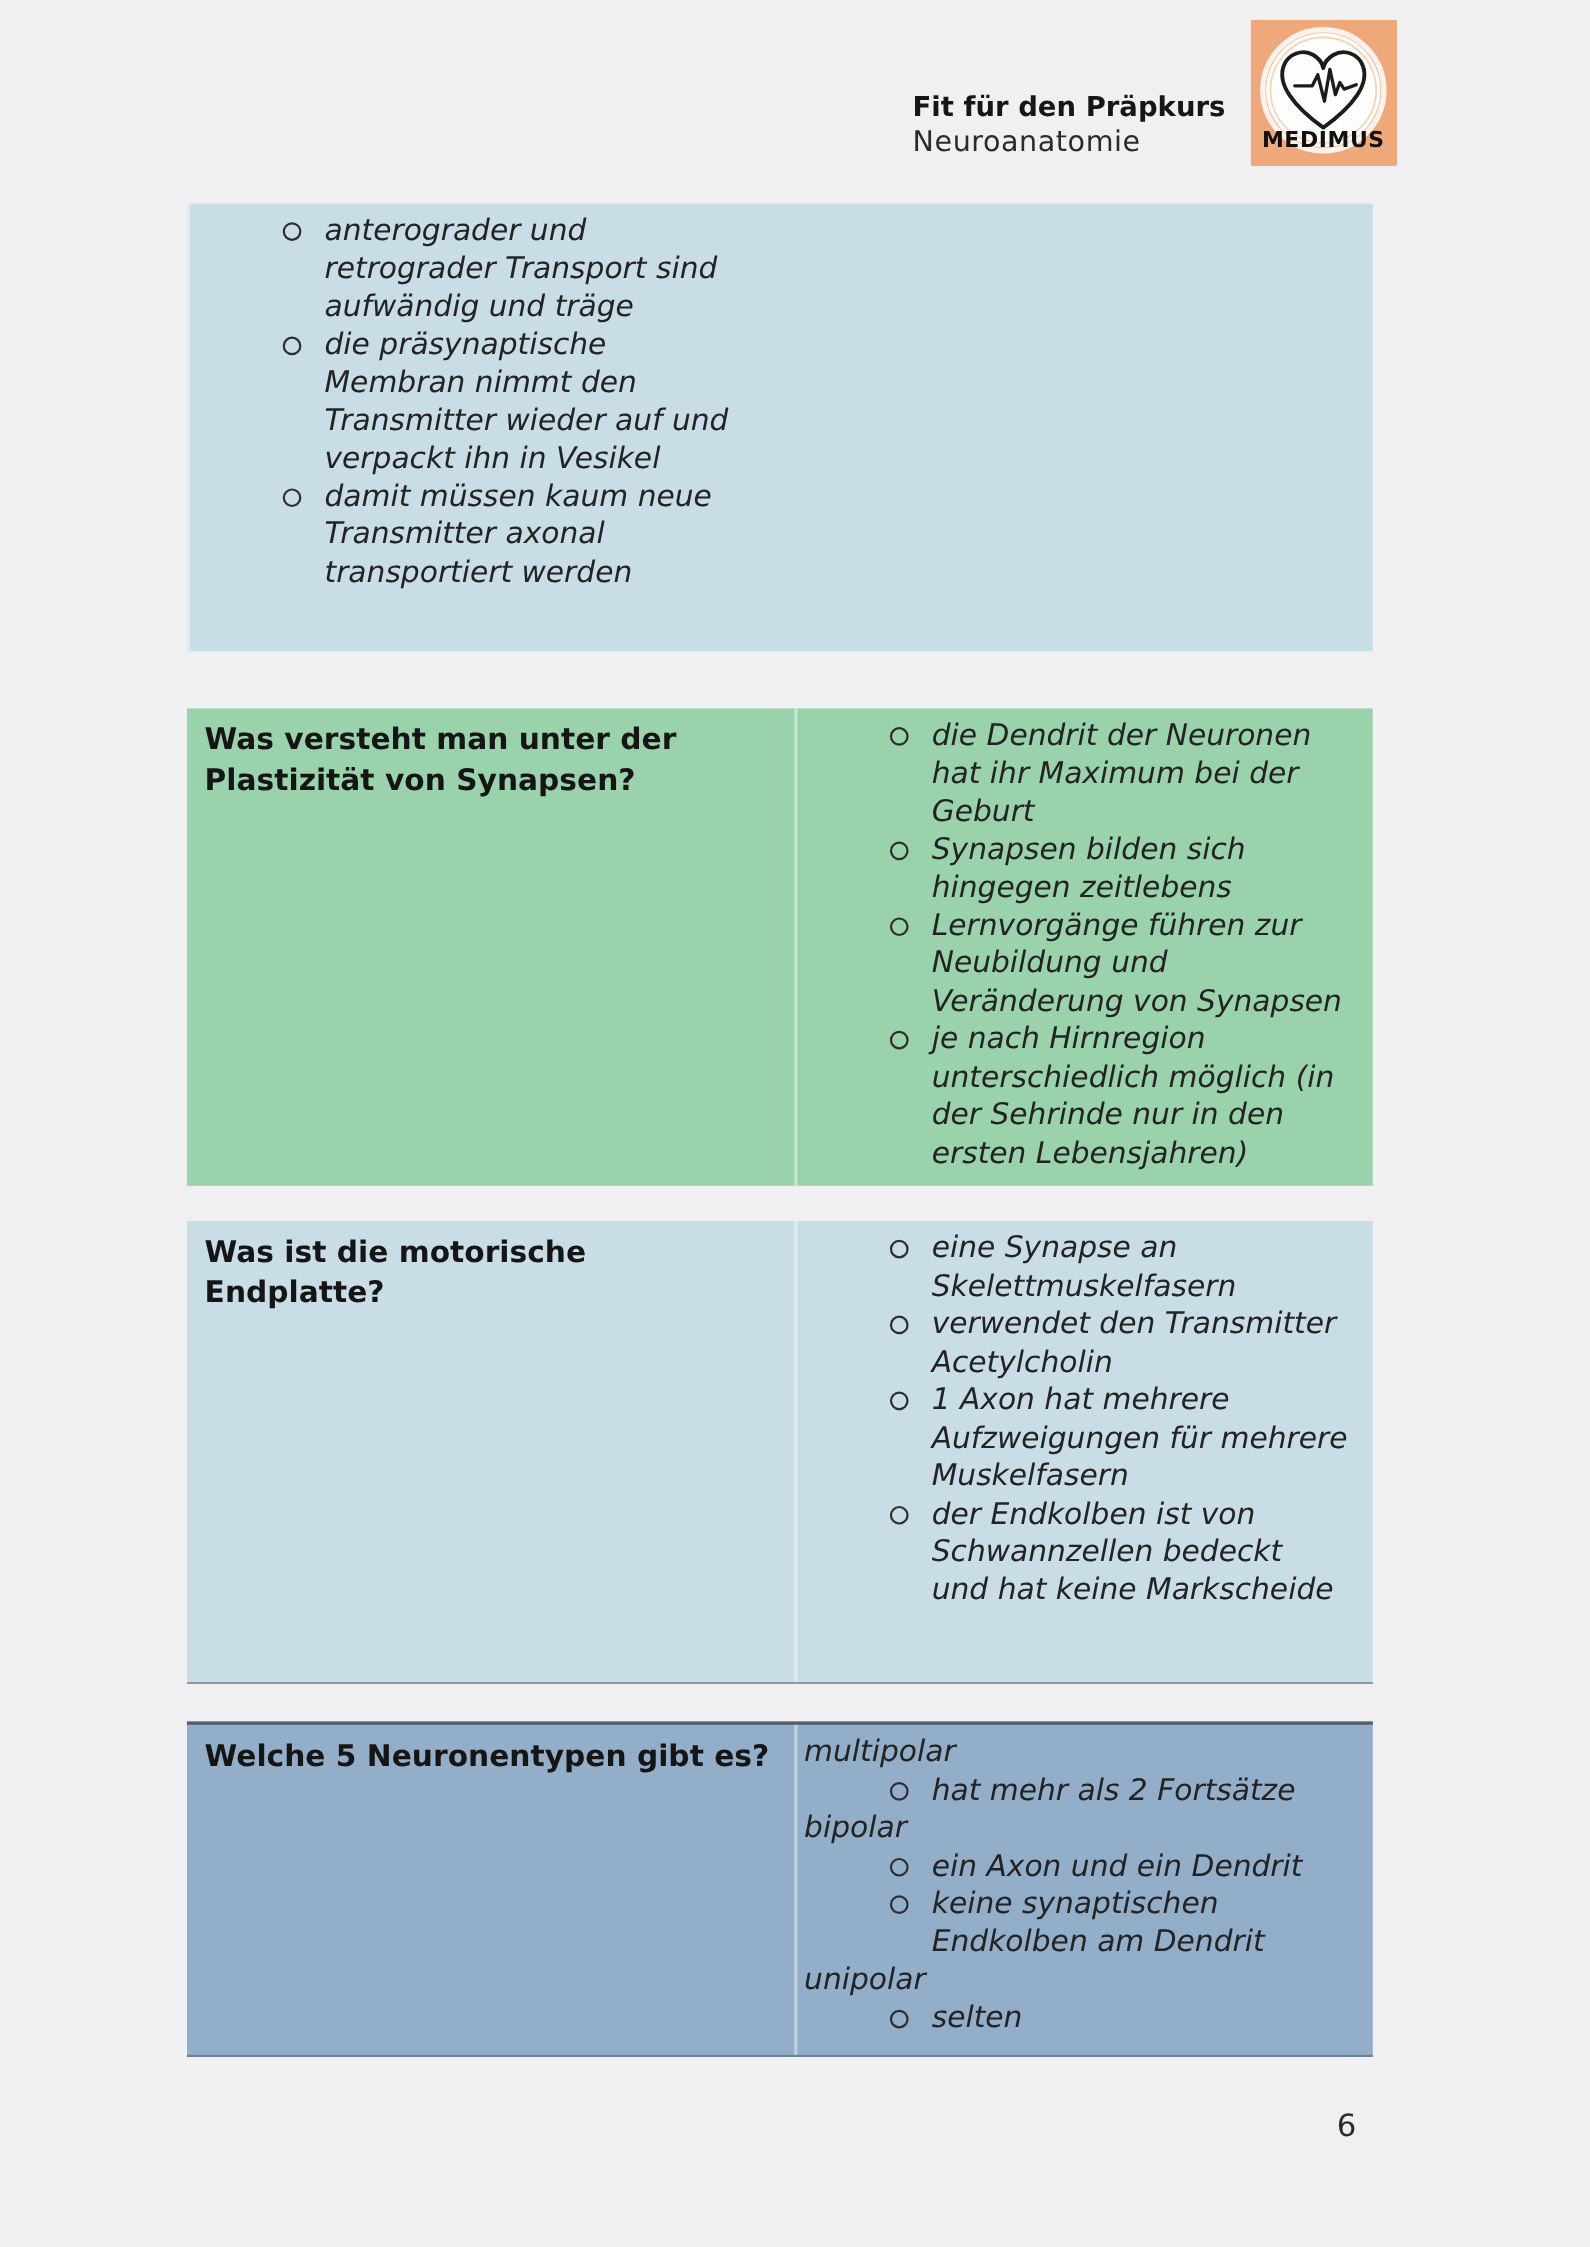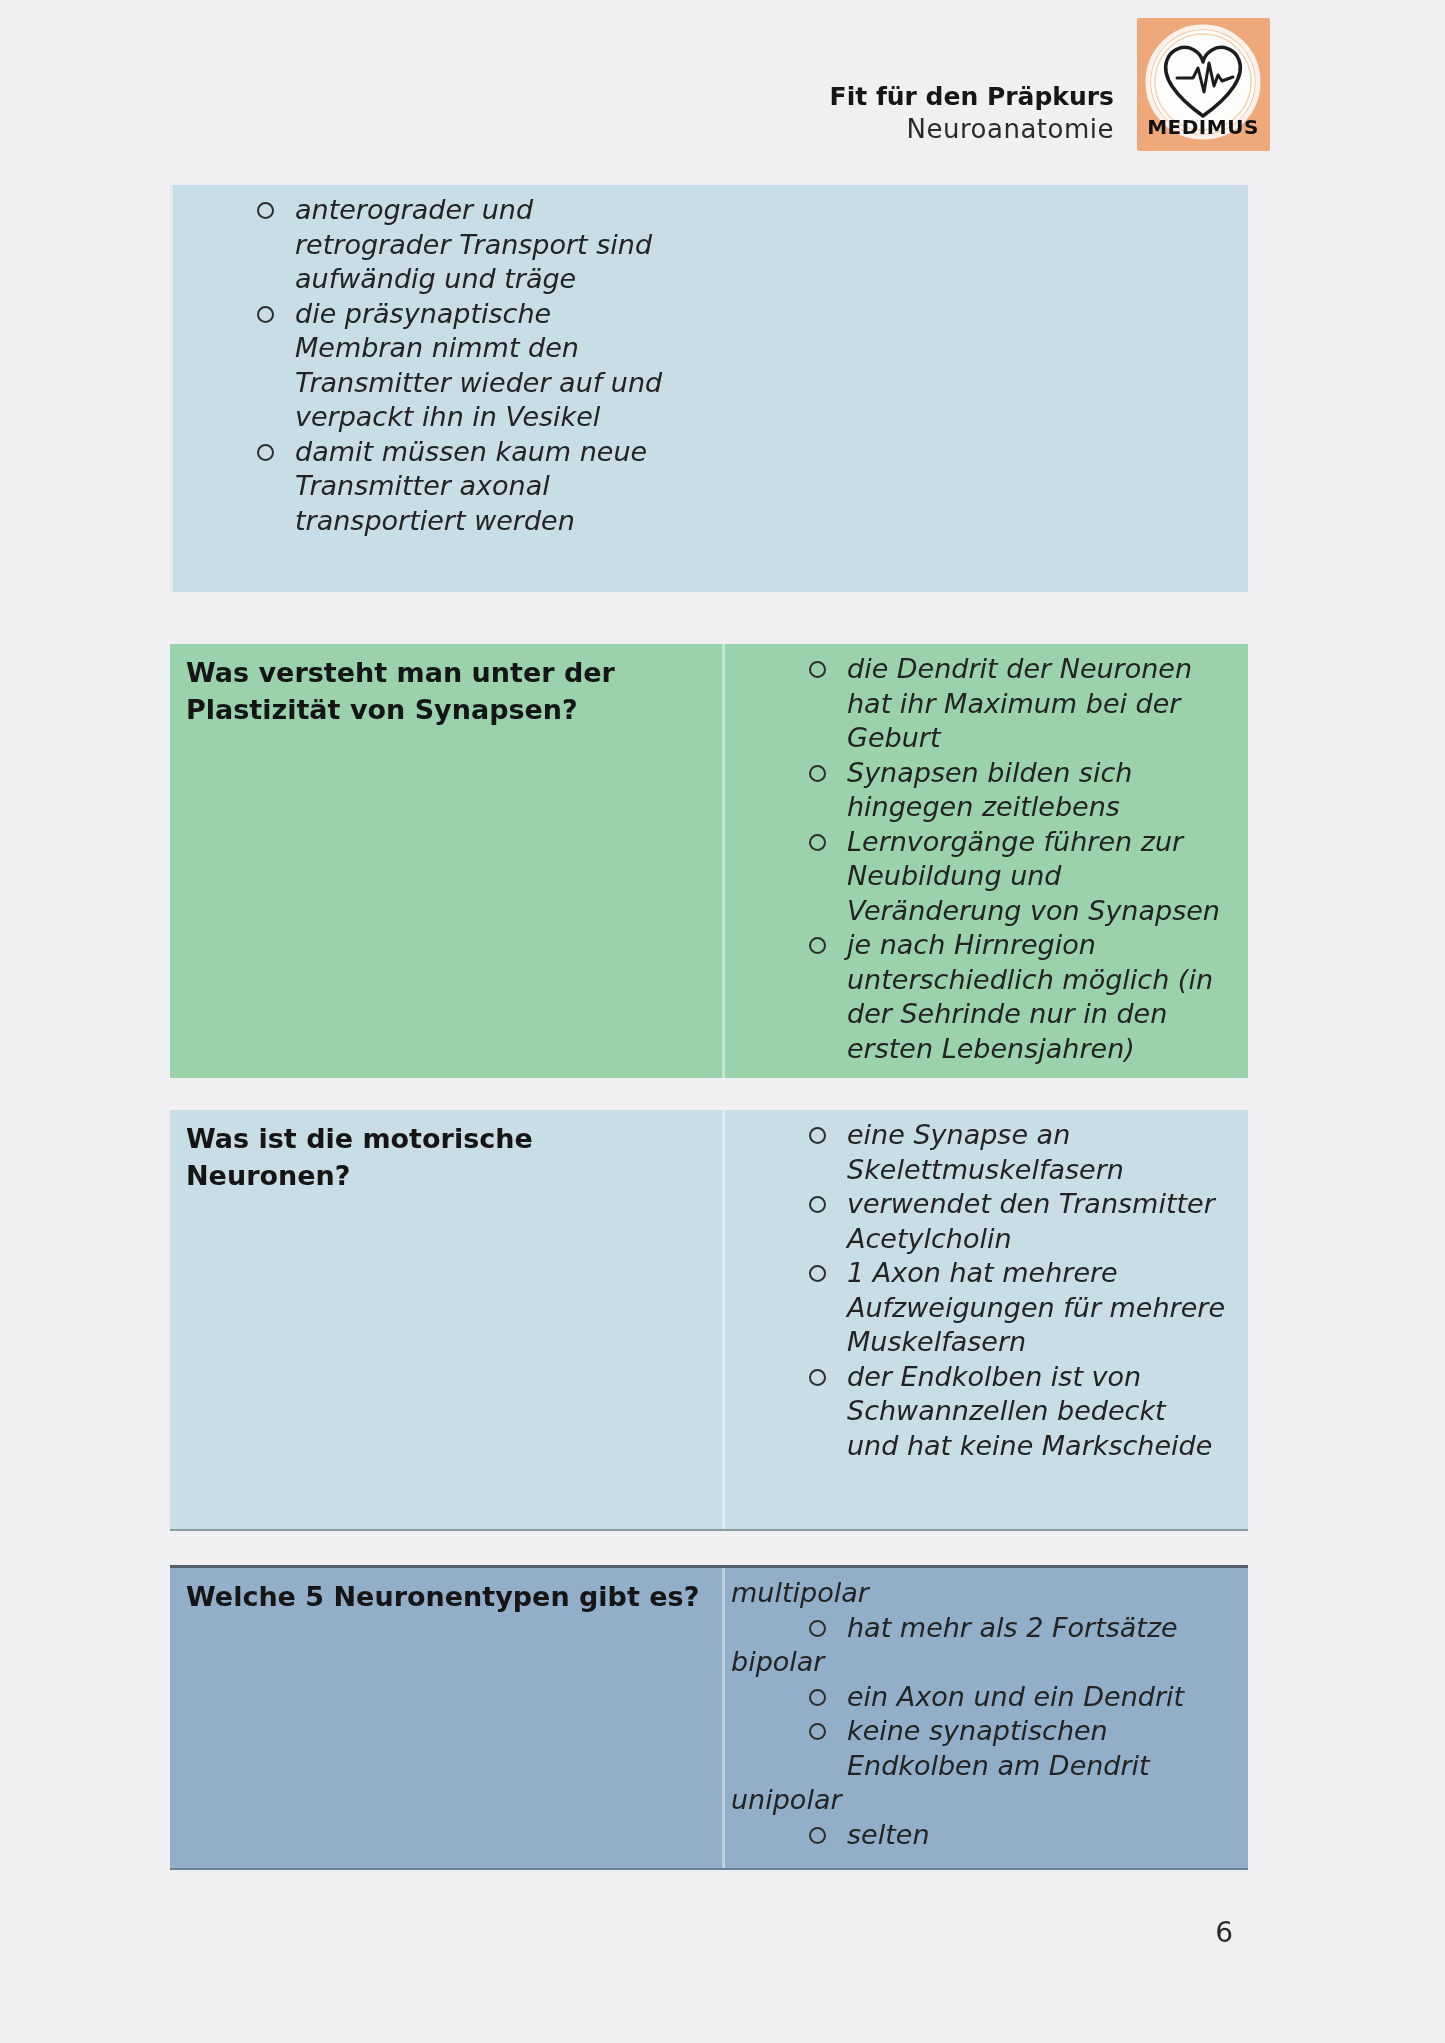--- a/index.html
+++ b/index.html
@@ -7,21 +7,21 @@
     width:1445px;height:2043px;
     background:var(--page-bg,#f0f0f2);
     font-family:"DejaVu Sans", sans-serif;
     color:#1f1f1f;
     -webkit-font-smoothing:antialiased;
   }
   .page{position:relative;width:1445px;height:2043px;overflow:hidden;}
 
   
   .header{position:absolute;top:18px;right:175px;display:flex;align-items:flex-start;gap:23px;}
-  .header-text{text-align:right;margin-top:62px;}
+  .header-text{margin-top:62px;}
   .header-title{font-weight:bold;font-size:25px;line-height:33px;color:#161616;}
   .header-subtitle{font-size:26px;line-height:33px;color:#2b2b2b;letter-spacing:0.5px;}
   .logo{width:133px;height:133px;display:block;}
   .logo-bg{fill:var(--logo-peach,#eea87a);}
   .logo-ink{stroke:#1c1c1c;fill:none;stroke-linecap:round;stroke-linejoin:round;}
   .logo-text{font-family:"DejaVu Sans", sans-serif;font-weight:bold;font-size:20px;letter-spacing:0.5px;fill:#111;}
 
   
   .qa-table{position:absolute;left:170px;top:185px;width:1078px;}
   .qa-row{display:flex;align-items:stretch;}
@@ -119,21 +119,21 @@
             <span class="a-text">Lernvorgänge führen zur Neubildung und Veränderung von Synapsen</span>
           </div>
           <div class="a-item">
             <span class="bullet"></span>
             <span class="a-text">je nach Hirnregion unterschiedlich möglich (in der Sehrinde nur in den ersten Lebensjahren)</span>
           </div>
         </div>
       </section>
       <section class="qa-row row_blue">
         <div class="q-cell">
-          <p class="q-line">Was ist die motorische Neuronen?</p>
+          <p class="q-line">Was ist die motorische Endplatte?</p>
         </div>
         <div class="a-cell">
           <div class="a-item">
             <span class="bullet"></span>
             <span class="a-text">eine Synapse an Skelettmuskelfasern</span>
           </div>
           <div class="a-item">
             <span class="bullet"></span>
             <span class="a-text">verwendet den Transmitter Acetylcholin</span>
           </div>

